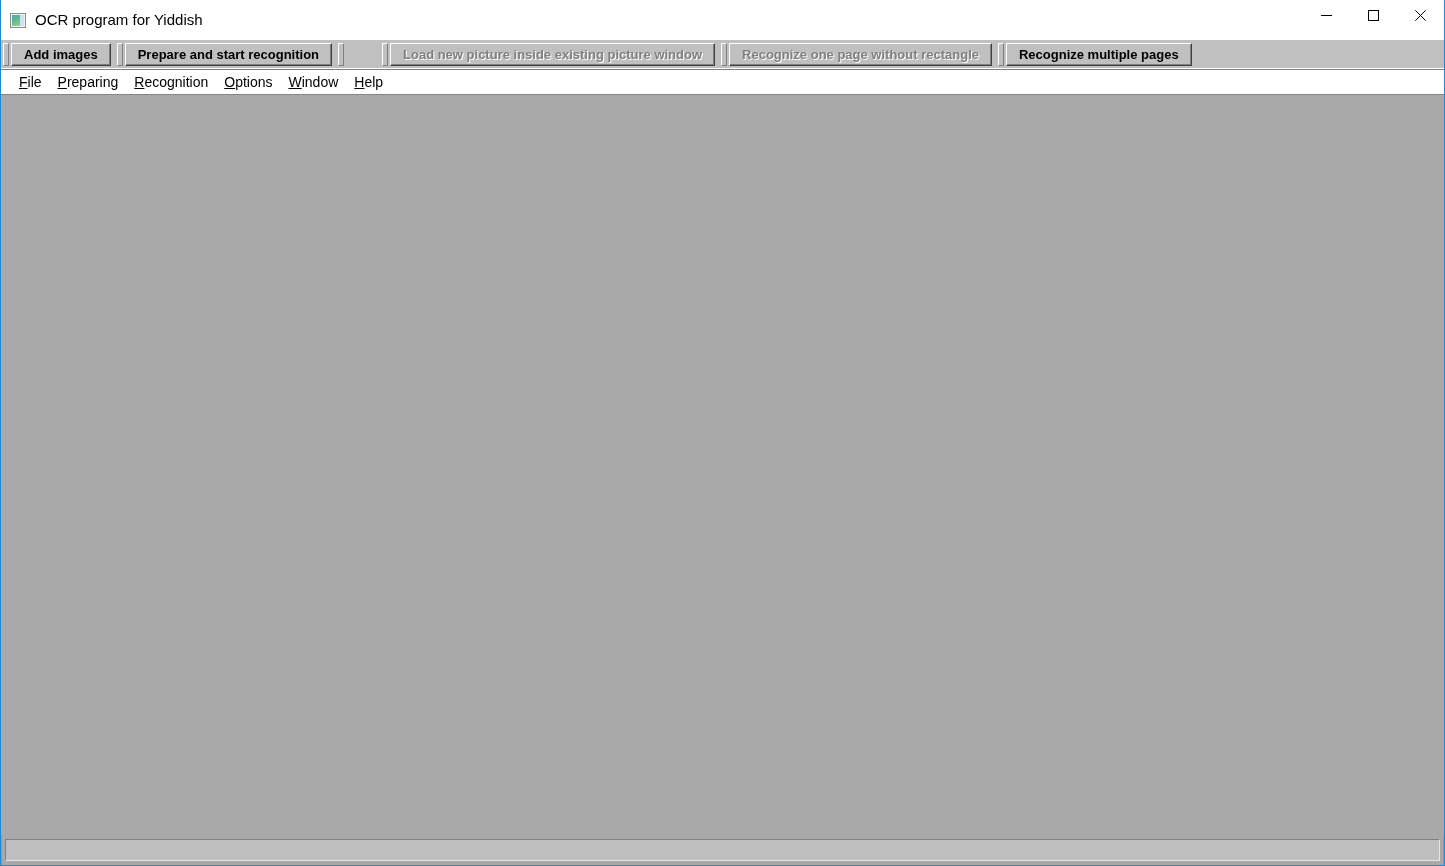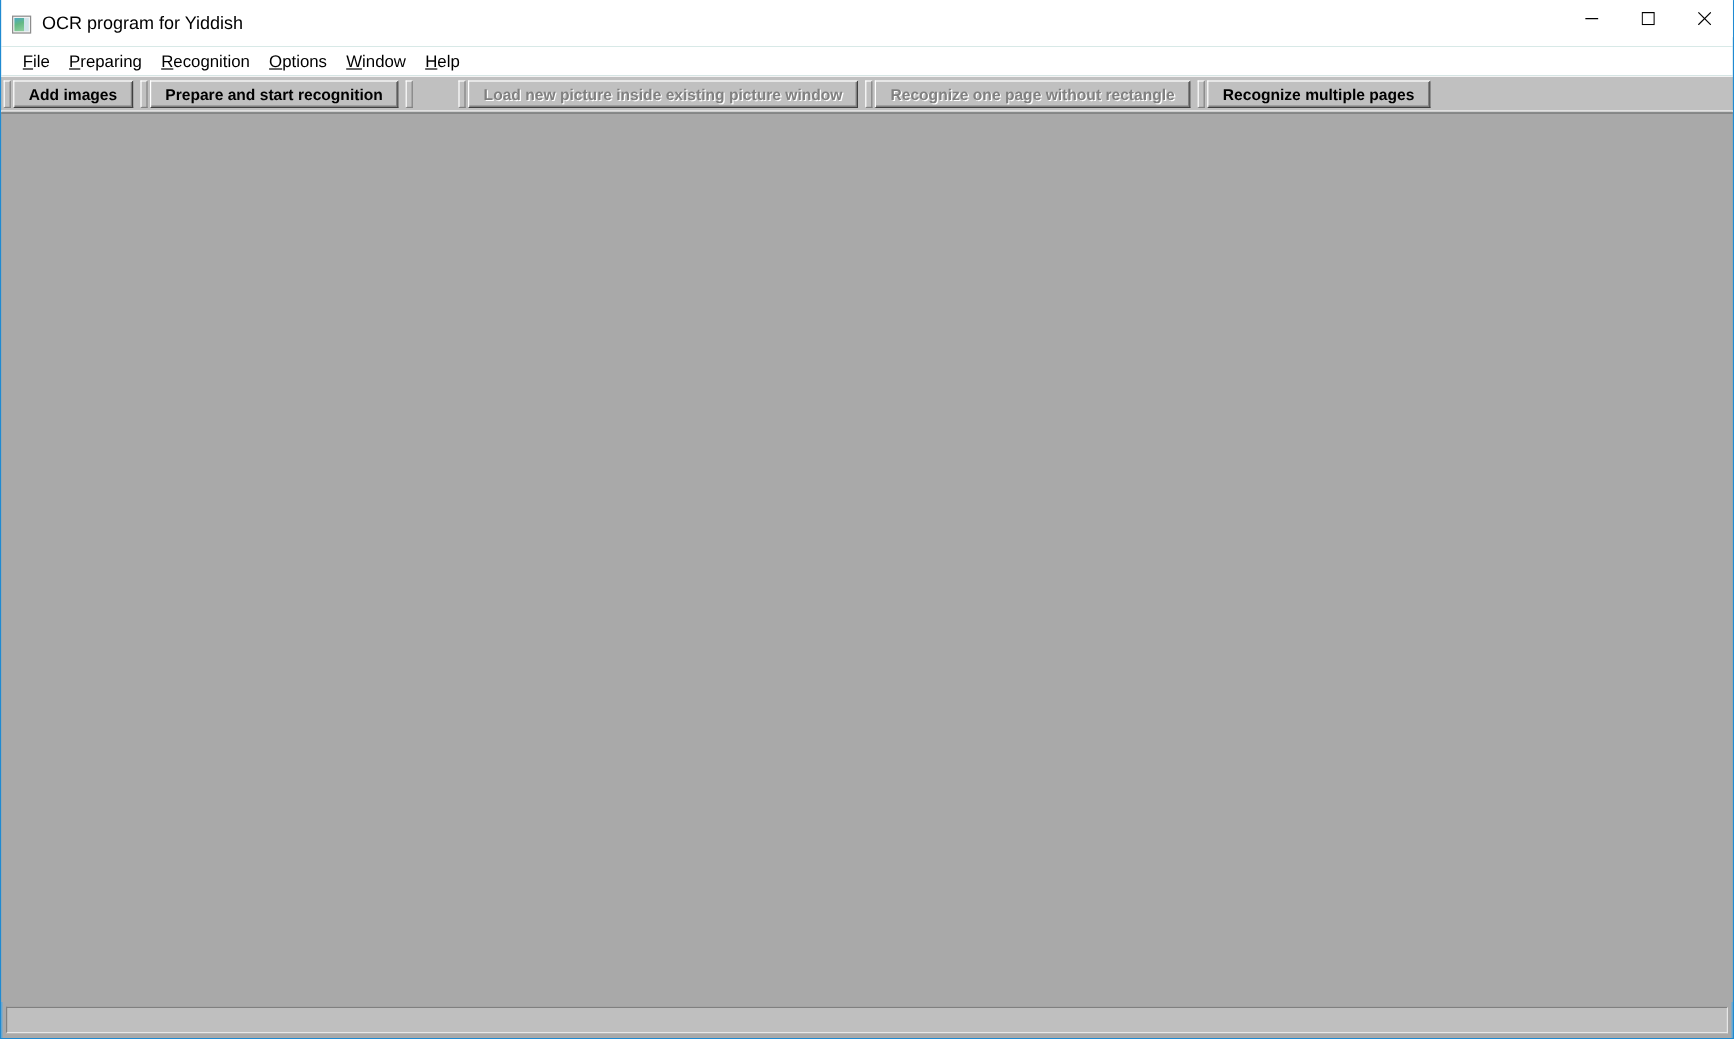--- a/index.html
+++ b/index.html
@@ -258,53 +258,53 @@
       </button>
       <button class="cap-btn close" title="Close">
         <svg width="11" height="11" viewBox="0 0 11 11">
           <line x1="0.3" y1="0.3" x2="10.7" y2="10.7" stroke="#000000" stroke-width="1"></line>
           <line x1="10.7" y1="0.3" x2="0.3" y2="10.7" stroke="#000000" stroke-width="1"></line>
         </svg>
       </button>
     </div>
   </div>
 
+  <div id="toolbar">
+    <div class="band">
+      <span class="grip"></span>
+      <div class="tb-btn">Add images</div>
+    </div>
+    <div class="band">
+      <span class="grip"></span>
+      <div class="tb-btn">Prepare and start recognition</div>
+    </div>
+    <div class="band band-spacer-wide">
+      <span class="grip"></span>
+    </div>
+    <div class="band">
+      <span class="grip"></span>
+      <div class="tb-btn disabled">Load new picture inside existing picture window</div>
+    </div>
+    <div class="band">
+      <span class="grip"></span>
+      <div class="tb-btn disabled">Recognize one page without rectangle</div>
+    </div>
+    <div class="band">
+      <span class="grip"></span>
+      <div class="tb-btn">Recognize multiple pages</div>
+    </div>
+  </div>
+
   <div id="menubar">
     <div class="menu-item"><u>F</u><span>ile</span></div>
     <div class="menu-item"><u>P</u><span>reparing</span></div>
     <div class="menu-item"><u>R</u><span>ecognition</span></div>
     <div class="menu-item"><u>O</u><span>ptions</span></div>
     <div class="menu-item"><u>W</u><span>indow</span></div>
     <div class="menu-item"><u>H</u><span>elp</span></div>
   </div>
 
-  <div id="toolbar">
-    <div class="band">
-      <span class="grip"></span>
-      <div class="tb-btn">Add images</div>
-    </div>
-    <div class="band">
-      <span class="grip"></span>
-      <div class="tb-btn">Prepare and start recognition</div>
-    </div>
-    <div class="band band-spacer-wide">
-      <span class="grip"></span>
-    </div>
-    <div class="band">
-      <span class="grip"></span>
-      <div class="tb-btn disabled">Load new picture inside existing picture window</div>
-    </div>
-    <div class="band">
-      <span class="grip"></span>
-      <div class="tb-btn disabled">Recognize one page without rectangle</div>
-    </div>
-    <div class="band">
-      <span class="grip"></span>
-      <div class="tb-btn">Recognize multiple pages</div>
-    </div>
-  </div>
-
   <div id="client"></div>
 
   <div id="statusbar">
     <div id="status-pane"></div>
   </div>
 </div>
 
 </body></html>

